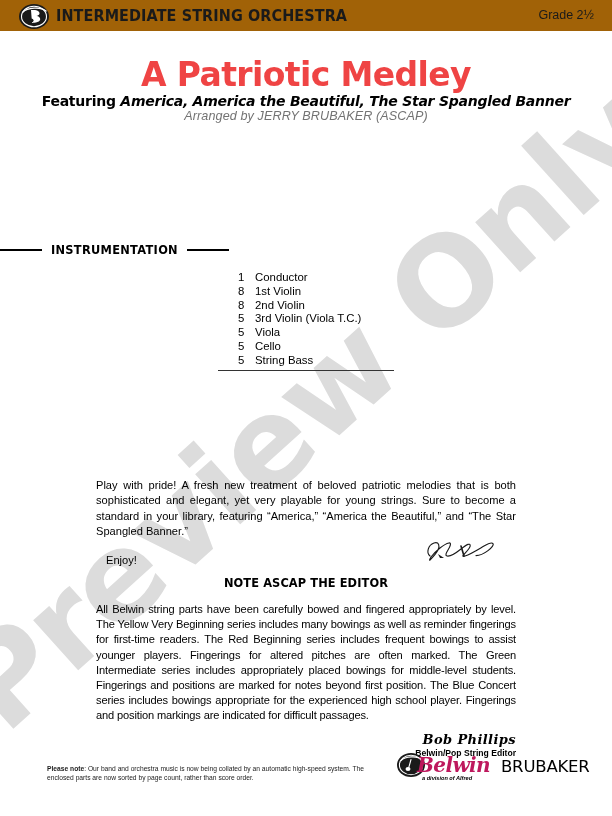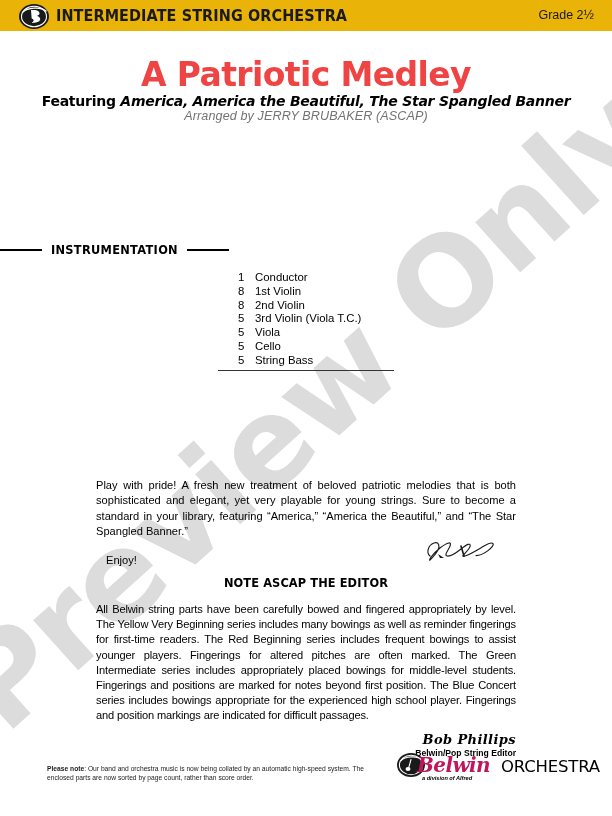--- a/index.html
+++ b/index.html
@@ -45,21 +45,21 @@
     width: 612px; height: 816px;
     z-index: 2;
   }
 
   
   #header-band {
     position: absolute;
     left: 0; top: 0;
     width: 612px;
     height: 31px;
-    background: #eab308;
+    background: #a16207;
     z-index: 3;
   }
   #header-logo {
     position: absolute;
     left: 18px;
     top: 3px;
     width: 32px;
     height: 27px;
   }
   #header-title {
@@ -401,16 +401,16 @@
   <div id="footer-logo">
     <svg id="footer-logo-mark" viewBox="0 0 30 26">
       <ellipse cx="15" cy="13" rx="14" ry="12" fill="#1a1a1a"></ellipse>
       <ellipse cx="15" cy="13" rx="11.6" ry="9.7" fill="none" stroke="#ffffff" stroke-width="1.05"></ellipse>
       <path d="M5 8.5 C9 4.2 21.5 3.4 26 7.5" fill="none" stroke="#ffffff" stroke-width="1.2" stroke-linecap="round"></path>
       <ellipse cx="12" cy="17" rx="2.5" ry="1.9" fill="#ffffff"></ellipse>
       <path d="M12.6 16.2 L15 7.5" fill="none" stroke="#ffffff" stroke-width="1.1" stroke-linecap="round"></path>
     </svg>
     <div id="footer-logo-belwin">Belwin</div>
     <div id="footer-logo-division">a division of Alfred</div>
-    <div id="footer-logo-orchestra">ORCHESTRA</div>
+    <div id="footer-logo-orchestra">BRUBAKER</div>
   </div>
 
 </div>
 
 </body></html>

